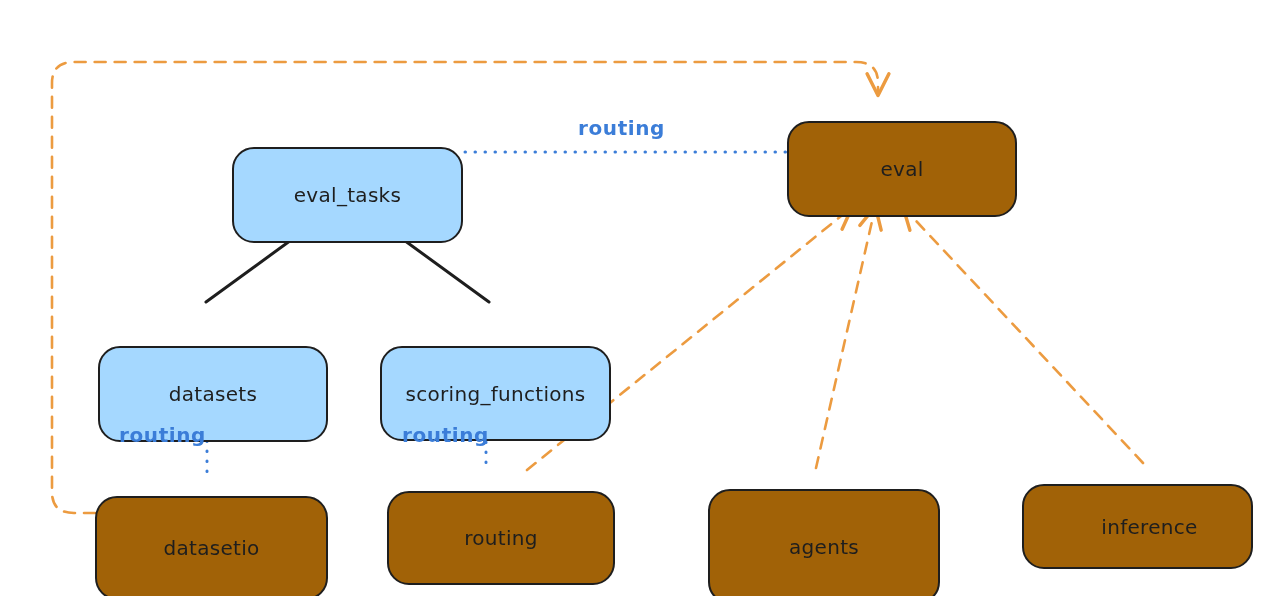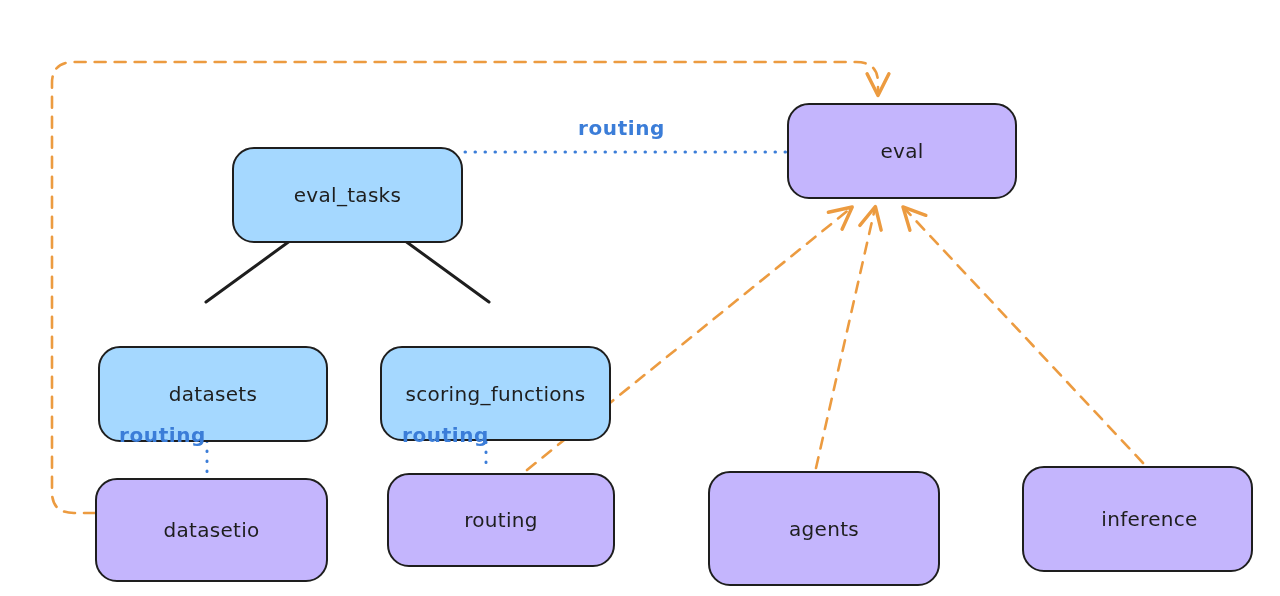--- a/index.html
+++ b/index.html
@@ -14,38 +14,38 @@
   .node{
     position:absolute;
     box-sizing:border-box;
     border:2.6px solid #1e1e1e;
     border-radius:22px;
     display:flex;align-items:center;justify-content:center;
     font-size:20px;color:#1e1e1e;
     letter-spacing:0.3px;
   }
   .node.blue{background:#a5d8ff;margin-top:41px;}
-  .node.green{background:#c4b5fd;}
+  .node.green{background:#a16207;margin-top:18px;}
   .routing-label{
     position:absolute;
     color:#3b7dd8;
     font-size:20px;
     font-weight:600;
     letter-spacing:0.6px;
     text-align:center;
   }
   
   #n-eval-tasks{left:232px;top:106px;width:231px;height:96px;}
   #n-eval{left:787px;top:103px;width:230px;height:96px;}
   #n-datasets{left:98px;top:305px;width:230px;height:96px;}
   #n-scoring-functions{left:380px;top:305px;width:231px;height:95px;}
   #n-datasetio{left:95px;top:478px;width:233px;height:104px;}
   #n-scoring{left:387px;top:473px;width:228px;height:94px;}
   #n-agents{left:708px;top:471px;width:232px;height:115px;}
-  #n-inference{left:1022px;top:466px;width:231px;height:106px;padding-left:24px;}
+  #n-inference{left:1022px;top:466px;width:231px;height:85px;padding-left:24px;}
   
   #lbl-routing-top{left:578px;top:116px;}
   #lbl-routing-left{left:119px;top:423px;}
   #lbl-routing-mid{left:402px;top:423px;}
 </style>
 </head>
 <body>
 
 <div class="canvas">
 

